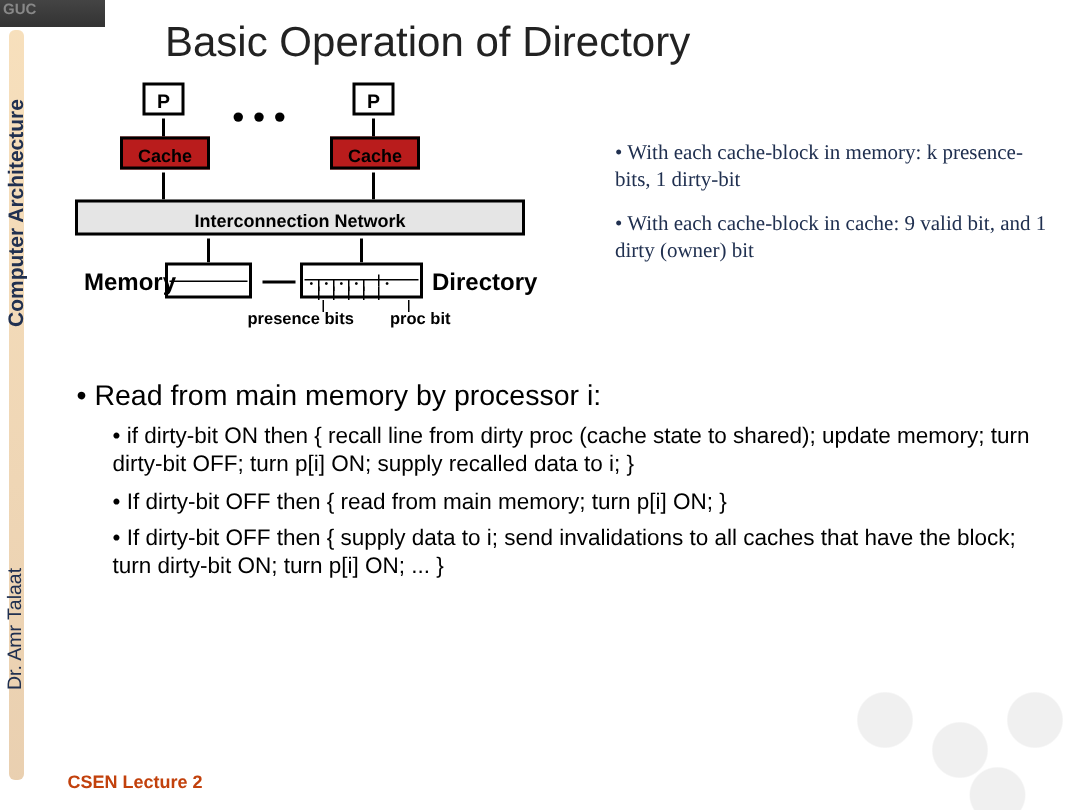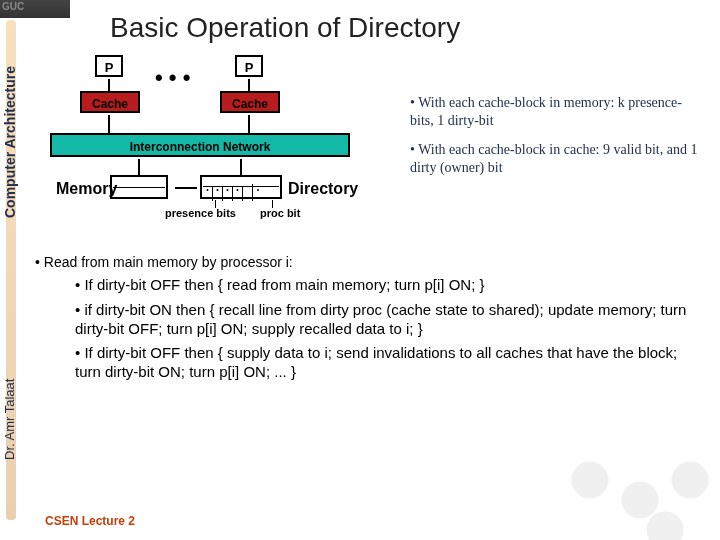--- a/index.html
+++ b/index.html
@@ -8,34 +8,34 @@
   .logo-bar { position: absolute; left: 0; top: 0; height: 18px; width: 70px; background: linear-gradient(#444,#333); }
   .logo { position: absolute; left: 2px; top: 1px; font-size: 10px; color: #888; font-weight: bold; }
   .accent { position: absolute; left: 6px; top: 20px; width: 10px; height: 500px; background: linear-gradient(#e8a540,#c2781e); border-radius: 4px; opacity: 0.35; }
   .title { position: absolute; top: 12px; left: 110px; font-size: 28px; color: #222; font-family: Arial, sans-serif; }
   .side-left { position: absolute; left: 2px; top: 38px; font-size: 14px; font-weight: bold; color: #203050; writing-mode: vertical-rl; text-orientation: mixed; transform: rotate(180deg); height: 180px; }
   .side-author { position: absolute; left: 2px; top: 350px; font-size: 13px; color: #203050; writing-mode: vertical-rl; text-orientation: mixed; transform: rotate(180deg); height: 110px; }
   .diagram { position: absolute; left: 50px; top: 55px; width: 310px; height: 180px; }
   .pbox { position: absolute; width: 28px; height: 22px; border: 2px solid #000; background: #fff; text-align: center; font-weight: bold; font-size: 13px; line-height: 22px; }
   .cbox { position: absolute; width: 60px; height: 22px; border: 2px solid #000; background: #b91c1c; text-align: center; font-weight: bold; font-size: 12px; line-height: 22px; }
   .dots { position: absolute; font-size: 22px; font-weight: bold; }
-  .interconnect { position: absolute; left: 0; top: 78px; width: 300px; height: 24px; border: 2px solid #000; background: #14b8a6; text-align: center; font-weight: bold; font-size: 12px; line-height: 24px; }
+  .interconnect { position: absolute; left: 0; top: 78px; width: 300px; height: 24px; border: 2px solid #000; background: #e5e5e5; text-align: center; font-weight: bold; font-size: 12px; line-height: 24px; }
   .membox { position: absolute; left: 60px; top: 120px; width: 58px; height: 24px; border: 2px solid #000; background: #fff; }
   .dirbox { position: absolute; left: 150px; top: 120px; width: 82px; height: 24px; border: 2px solid #000; background: #fff; }
   .dirgrid { position: absolute; left: 1px; top: 1px; right: 1px; bottom: 1px; }
   .dgrow { position: absolute; left: 0; right: 0; height: 50%; border-bottom: 1px solid #000; }
   .dgcell { display: inline-block; width: 10px; height: 100%; border-right: 1px solid #000; font-size: 7px; text-align: center; }
   .lbl { position: absolute; font-size: 16px; font-weight: bold; }
   .sm { position: absolute; font-size: 11px; font-weight: bold; }
   .rline { position: absolute; background: #000; }
   .bullets { position: absolute; left: 370px; top: 80px; width: 330px; font-family: Georgia, 'Times New Roman', serif; color: #203050; font-size: 14px; }
   .bullets li { margin-bottom: 12px; line-height: 1.25; list-style: none; }
   .bullets li::before { content: "• "; }
   .lower { position: absolute; left: 35px; top: 250px; right: 20px; font-family: Arial, sans-serif; color: #000; }
-  .lower .h { font-size: 14px; margin: 4px 0 6px 0; }
+  .lower .h { font-size: 19px; margin: 4px 0 6px 16px; }
   .lower .s { font-size: 15px; margin: 0 0 6px 40px; line-height: 1.25; }
   .footer { position: absolute; left: 45px; bottom: 12px; font-size: 12px; font-weight: bold; color: #c2410c; }
   .bg-hex { position: absolute; right: 0; bottom: 0; width: 160px; height: 90px; opacity: 0.12; background:
     radial-gradient(circle at 30px 30px, #888 18px, transparent 19px),
     radial-gradient(circle at 80px 50px, #888 18px, transparent 19px),
     radial-gradient(circle at 130px 30px, #888 18px, transparent 19px),
     radial-gradient(circle at 105px 80px, #888 18px, transparent 19px);
   }
 </style>
 </head>
@@ -83,19 +83,19 @@
   <div class="rline" style="left:222px;top:145px;width:1px;height:8px"></div>
 </div>
 
 <ul class="bullets">
   <li>With each cache-block in memory: k presence-bits, 1 dirty-bit</li>
   <li>With each cache-block in cache: 9 valid bit, and 1 dirty (owner) bit</li>
 </ul>
 
 <div class="lower">
   <p class="h">• Read from main memory by processor i:</p>
+  <p class="s">• if dirty-bit ON   then { recall line from dirty proc (cache state to shared); update memory; turn dirty-bit OFF; turn p[i] ON; supply recalled data to i; }</p>
   <p class="s">• If dirty-bit OFF then { read from main memory; turn p[i] ON; }</p>
-  <p class="s">• if dirty-bit ON   then { recall line from dirty proc (cache state to shared); update memory; turn dirty-bit OFF; turn p[i] ON; supply recalled data to i; }</p>
   <p class="s">• If dirty-bit OFF then { supply data to i; send invalidations to all caches that have the block; turn dirty-bit ON; turn p[i] ON; ... }</p>
 </div>
 
 <div class="footer">CSEN Lecture  2</div>
 <div class="bg-hex"></div>
 
 </body></html>

